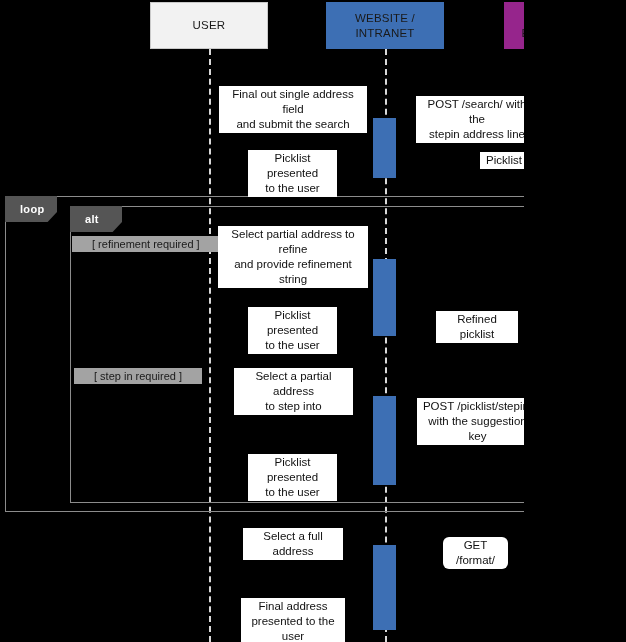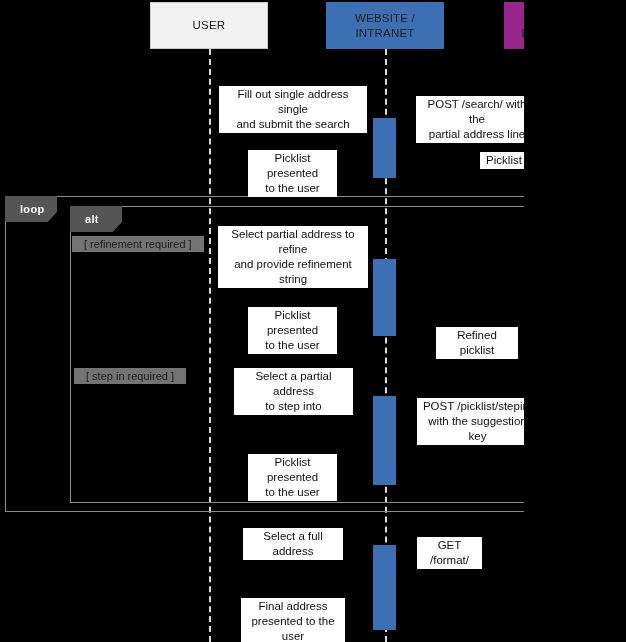--- a/index.html
+++ b/index.html
@@ -80,24 +80,24 @@
     font-size: 11px;
     font-weight: bold;
     display: flex;
     align-items: center;
     padding-left: 15px;
     letter-spacing: 0.3px;
     clip-path: polygon(0 0, 100% 0, 100% 62%, 82% 100%, 0 100%);
   }
   .guard {
     position: absolute;
-    background: #737373;
+    background: #a3a3a3;
     color: #1a1a1a;
     font-size: 11px;
-    padding: 1px 12px;
+    padding: 1px 20px;
     white-space: nowrap;
     line-height: 14px;
   }
 
   
   .msg-label {
     position: absolute;
     background: #ffffff;
     color: #111111;
     font-size: 11.5px;
@@ -150,50 +150,50 @@
 
   <div class="activation blue" style="left:373px; top:259px; width:23px; height:77px;"></div>
   <div class="activation purple" style="left:554px; top:272px; width:23px; height:61px;"></div>
 
   <div class="activation blue" style="left:373px; top:396px; width:23px; height:89px;"></div>
   <div class="activation purple" style="left:554px; top:408px; width:23px; height:68px;"></div>
 
   <div class="activation blue" style="left:373px; top:545px; width:23px; height:85px;"></div>
   <div class="activation purple" style="left:554px; top:558px; width:23px; height:57px;"></div>
 
-  <div class="msg-label" style="left:219px; top:86px;  width:148px;">Fill out single address single
+  <div class="msg-label" style="left:219px; top:86px;  width:148px;">Final out single address field
 and submit the search</div>
 
   <div class="msg-label" style="left:416px; top:96px;  width:122px;">POST /search/ with the
-partial address line</div>
+stepin address line</div>
 
   <div class="msg-label" style="left:480px; top:152px; width:48px;">Picklist</div>
 
   <div class="msg-label" style="left:248px; top:150px; width:89px;">Picklist presented
 to the user</div>
 
   <div class="msg-label" style="left:218px; top:226px; width:150px;">Select partial address to refine
 and provide refinement string</div>
 
 
-  <div class="msg-label" style="left:436px; top:327px; width:82px;">Refined picklist</div>
+  <div class="msg-label" style="left:436px; top:311px; width:82px;">Refined picklist</div>
 
   <div class="msg-label" style="left:248px; top:307px; width:89px;">Picklist presented
 to the user</div>
 
   <div class="msg-label" style="left:234px; top:368px; width:119px;">Select a partial address
 to step into</div>
 
   <div class="msg-label" style="left:417px; top:378px; width:121px;margin-top:20px;">POST /picklist/stepin/
 with the suggestion key</div>
 
   <div class="msg-label" style="left:248px; top:454px; width:89px;">Picklist presented
 to the user</div>
 
   <div class="msg-label" style="left:243px; top:528px; width:100px;">Select a full address</div>
 
-  <div class="msg-label" style="left:417px; top:537px; width:65px;">GET /format/</div>
+  <div class="msg-label" style="left:443px; top:537px; width:65px;border-radius:6px;">GET /format/</div>
 
 
   <div class="msg-label" style="left:241px; top:598px; width:104px;">Final address
 presented to the user</div>
 
 </div>
 
 </body></html>

